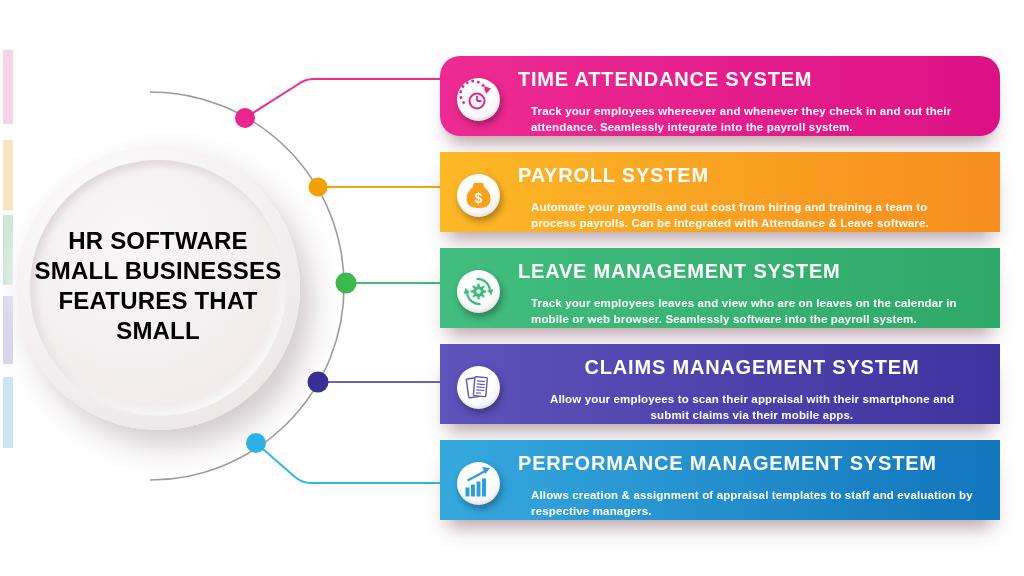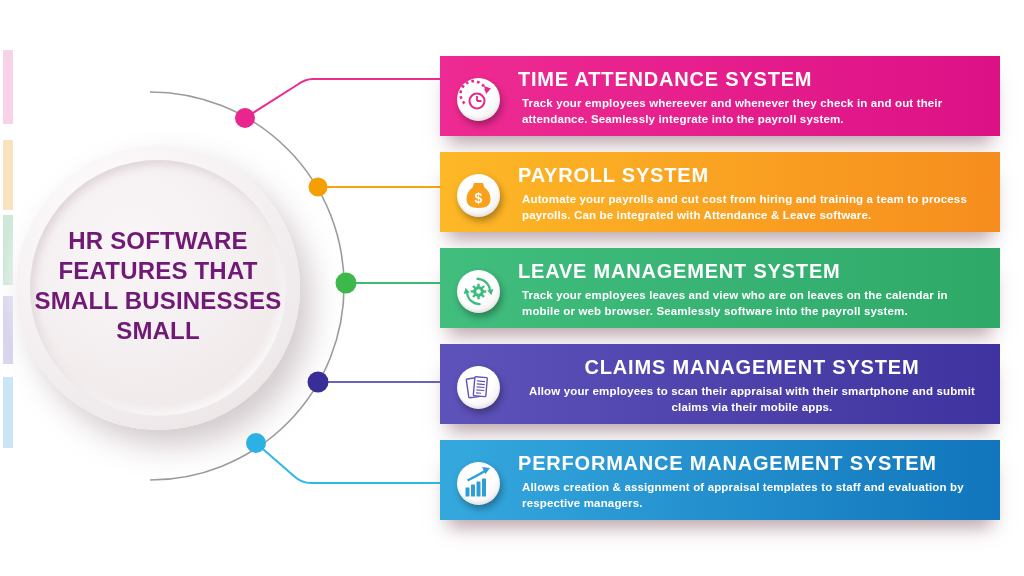--- a/index.html
+++ b/index.html
@@ -30,55 +30,55 @@
     font-size:24px;font-weight:bold;line-height:30px;letter-spacing:0.2px;
   }
   
   .wires{position:absolute;left:0;top:0;z-index:2;}
   
   .band{
     position:absolute;left:440px;width:560px;height:80px;z-index:3;
     background:linear-gradient(90deg, var(--g1), var(--g2));
     box-shadow:0 15px 18px -8px rgba(123,82,92,.55);
   }
-  .band1{top:56px;} .band2{top:152px;} .band3{top:248px;} .band4{top:344px;text-align:center;} .band5{top:440px;}
+  .band1{top:56px;border-radius:20px;} .band2{top:152px;} .band3{top:248px;} .band4{top:344px;text-align:center;} .band5{top:440px;}
   .icon-badge{
     position:absolute;left:17px;top:22px;width:43px;height:43px;border-radius:50%;
     background:radial-gradient(circle at 35% 28%, #ffffff 52%, #eae3e4 100%);
     box-shadow:2px 4px 7px rgba(0,0,0,.32), inset 0 -2px 3px rgba(0,0,0,.07);
     display:flex;align-items:center;justify-content:center;
   }
   .band-text{position:absolute;left:78px;top:11px;right:14px;color:#ffffff;}
   .band-text h2{
     margin:0 0 5px 0;font-size:20px;font-weight:bold;letter-spacing:0.8px;line-height:24px;
     white-space:nowrap;
   }
   .band-text p{
-    margin:4px;font-size:11.5px;font-weight:bold;line-height:15.5px;letter-spacing:0.15px;
+    margin:13px;font-size:11.5px;font-weight:bold;line-height:15.5px;letter-spacing:0.15px;
     max-width:487px;
   }
 </style>
 </head>
 <body>
 
 <div class="stage">
 
   <div class="strip strip1" style="background: rgb(248, 210, 231);"></div>
   <div class="strip strip2" style="background: rgb(251, 226, 190);"></div>
   <div class="strip strip3" style="background: rgb(205, 232, 215);"></div>
   <div class="strip strip4" style="background: rgb(218, 214, 240);"></div>
   <div class="strip strip5" style="background: rgb(201, 229, 246);"></div>
 
   <div class="hub">
     <div class="hub-inner"></div>
   </div>
-  <div class="hub-title" style="color: #701a75;">
+  <div class="hub-title" style="color: #000000;">
     <span style="display:block">HR SOFTWARE</span>
+    <span style="display:block">SMALL BUSINESSES</span>
     <span style="display:block">FEATURES THAT</span>
-    <span style="display:block">SMALL BUSINESSES</span>
     <span style="display:block">SMALL</span>
   </div>
 
   <svg class="wires" width="1024" height="576" viewBox="0 0 1024 576">
     <path d="M 150 92 A 194 194 0 1 1 150 480" fill="none" stroke-width="1.6" style="stroke: rgb(155, 155, 155);"></path>
 
     <path d="M 245 118 L 297 85 Q 305 79 313 79 L 440 79" fill="none" stroke-width="2" style="stroke: rgb(237, 44, 146);"></path>
     <path d="M 318 187 L 440 187" fill="none" stroke-width="2" style="stroke: rgb(245, 166, 15);"></path>
     <path d="M 346 283 L 440 283" fill="none" stroke-width="2" style="stroke: rgb(61, 187, 114);"></path>
     <path d="M 318 382 L 440 382" fill="none" stroke-width="2" style="stroke: rgb(107, 99, 194);"></path>

